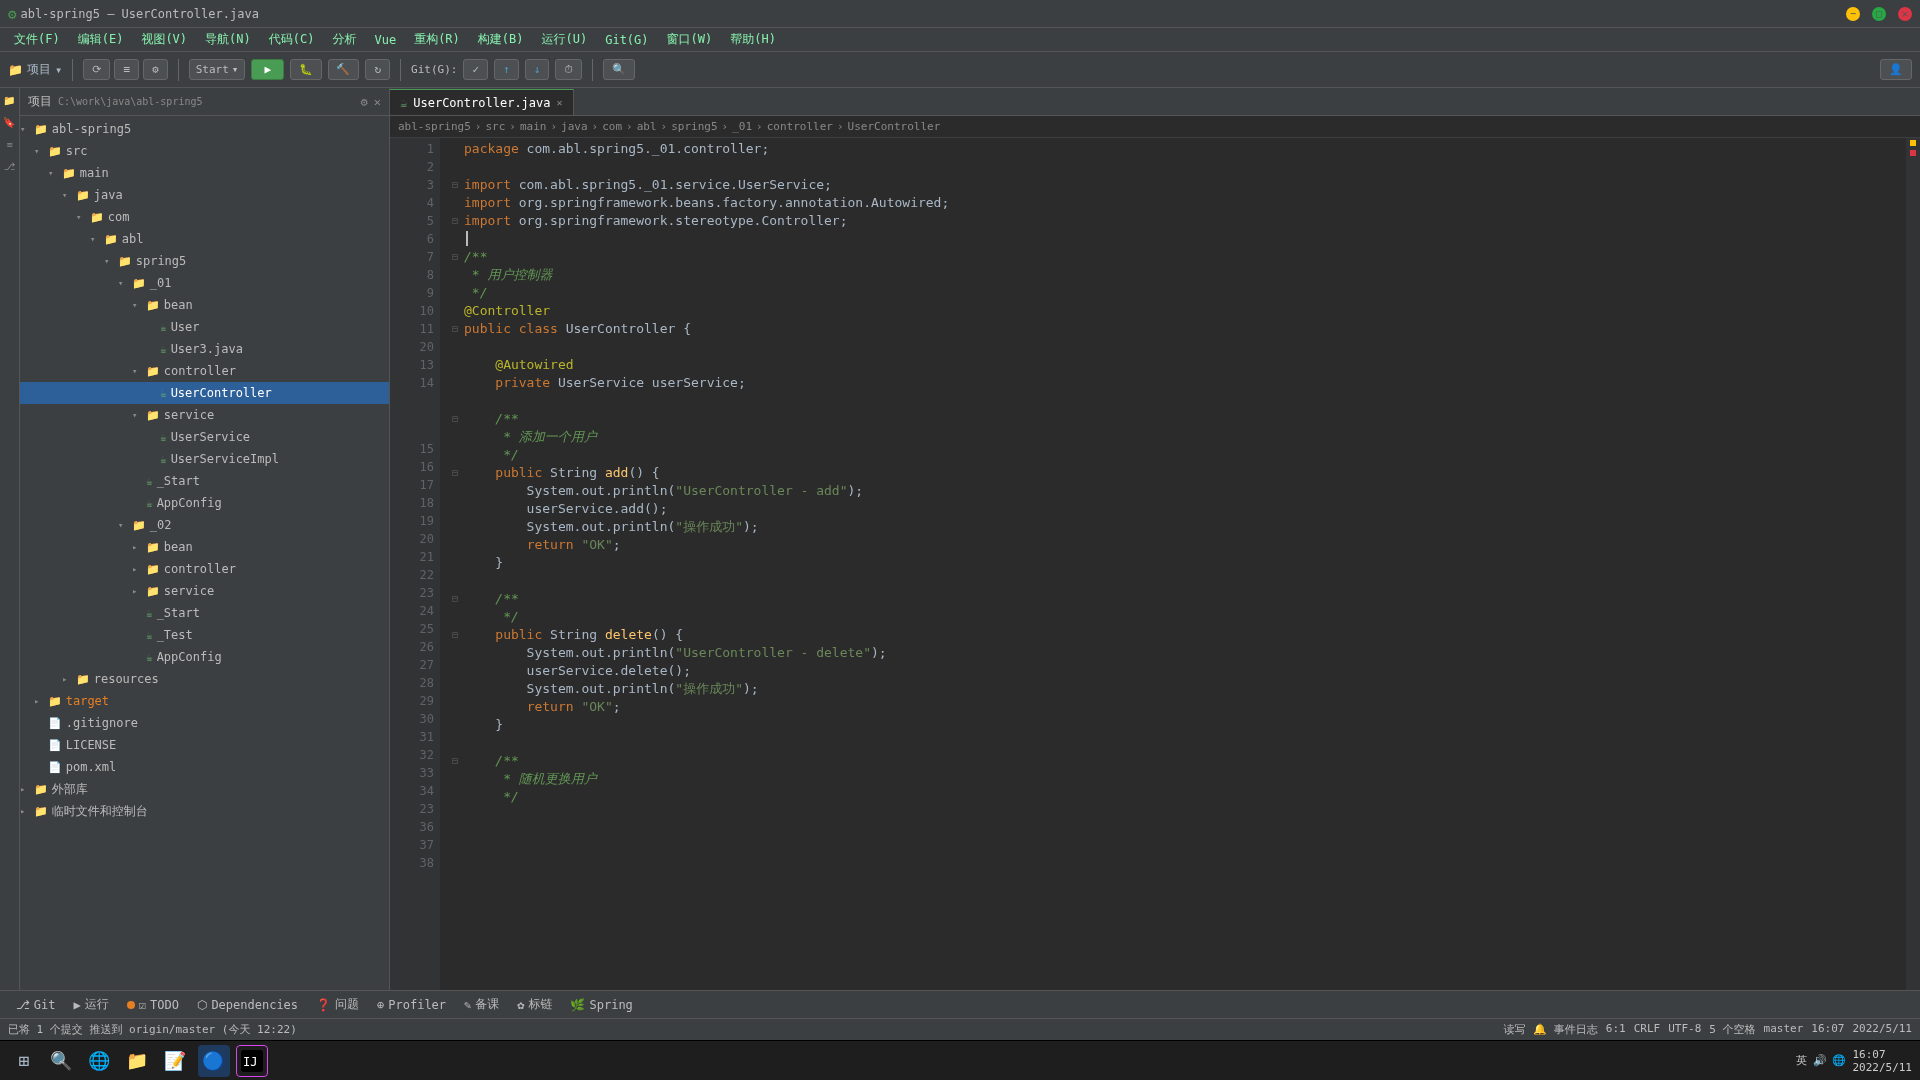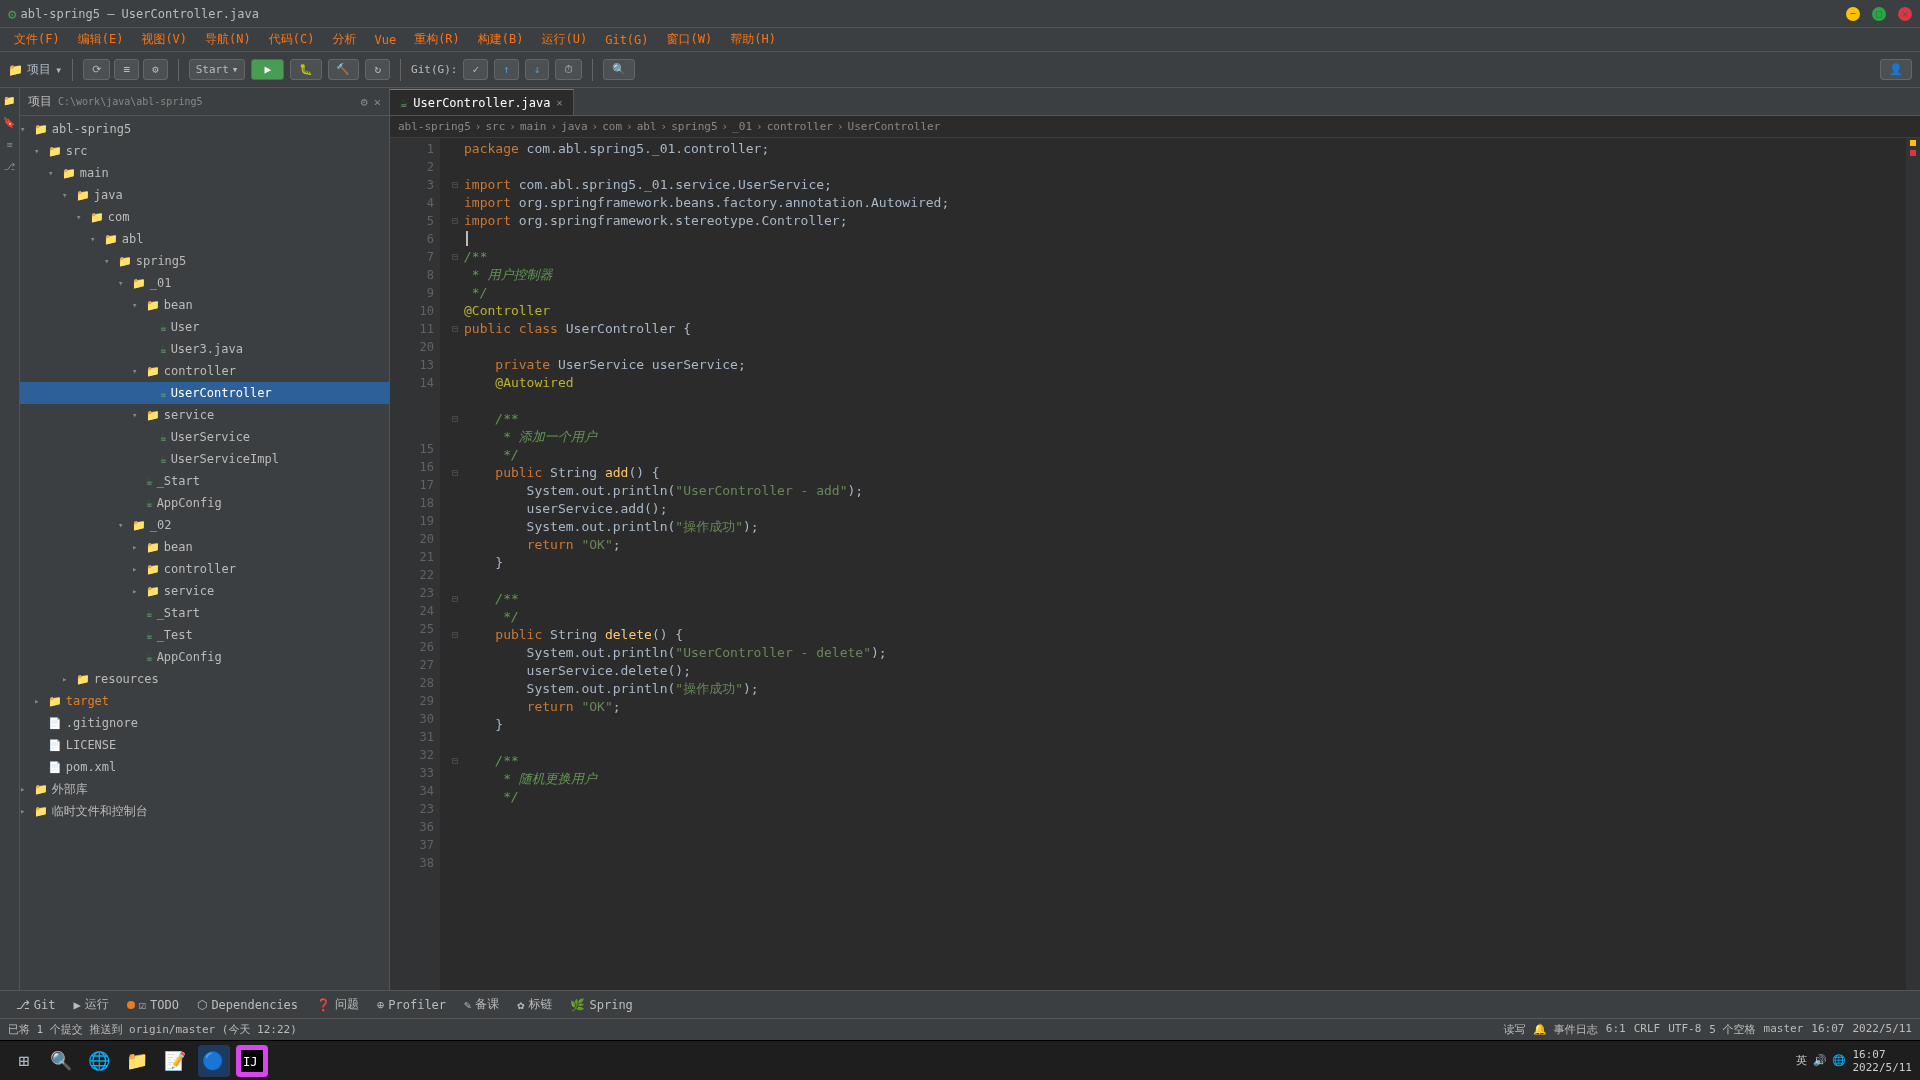--- a/index.html
+++ b/index.html
@@ -57,21 +57,21 @@
       display: flex;
       align-items: center;
       padding: 0 6px;
       gap: 2px;
       border-bottom: 1px solid #555;
       flex-shrink: 0;
     }
     .menu-item {
       padding: 2px 8px;
       font-size: 12px;
-      color: #f97316;
+      color: #86efac;
       cursor: pointer;
       border-radius: 2px;
     }
 
     
     #toolbar {
       height: 36px;
       background: #3c3f41;
       display: flex;
       align-items: center;
@@ -744,22 +744,22 @@
           <div class="code-line"><span class="fold-btn">⊟</span><span><span class="kw">import</span> com.abl.spring5._01.service.UserService;</span></div>
           <div class="code-line"><span class="fold-btn"></span><span><span class="kw">import</span> org.springframework.beans.factory.annotation.Autowired;</span></div>
           <div class="code-line"><span class="fold-btn">⊟</span><span><span class="kw">import</span> org.springframework.stereotype.Controller;</span></div>
           <div class="code-line"><span class="fold-btn"></span><span><span style="border-left: 2px solid rgb(187, 187, 187); margin-left: 2px;">&nbsp;</span></span></div>
           <div class="code-line"><span class="fold-btn">⊟</span><span><span class="cmt">/**</span></span></div>
           <div class="code-line"><span class="fold-btn"></span><span><span class="cmt"> * 用户控制器</span></span></div>
           <div class="code-line"><span class="fold-btn"></span><span><span class="cmt"> */</span></span></div>
           <div class="code-line"><span class="fold-btn"></span><span><span class="ann">@Controller</span></span></div>
           <div class="code-line"><span class="fold-btn">⊟</span><span><span class="kw">public class</span> <span class="cls">UserController</span> {</span></div>
           <div class="code-line"><span class="fold-btn"></span><span></span></div>
+          <div class="code-line"><span class="fold-btn"></span><span>    <span class="ann">@Autowired</span></span></div>
           <div class="code-line"><span class="fold-btn"></span><span>    <span class="kw">private</span> UserService userService;</span></div>
-          <div class="code-line"><span class="fold-btn"></span><span>    <span class="ann">@Autowired</span></span></div>
           <div class="code-line"><span class="fold-btn"></span><span></span></div>
           <div class="code-line"><span class="fold-btn">⊟</span><span>    <span class="cmt">/**</span></span></div>
           <div class="code-line"><span class="fold-btn"></span><span><span class="cmt">     * 添加一个用户</span></span></div>
           <div class="code-line"><span class="fold-btn"></span><span><span class="cmt">     */</span></span></div>
           <div class="code-line"><span class="fold-btn">⊟</span><span>    <span class="kw">public</span> String <span class="fn">add</span>() {</span></div>
           <div class="code-line"><span class="fold-btn"></span><span>        System.out.println(<span class="str">"UserController - add"</span>);</span></div>
           <div class="code-line"><span class="fold-btn"></span><span>        userService.add();</span></div>
           <div class="code-line"><span class="fold-btn"></span><span>        System.out.println(<span class="str">"操作成功"</span>);</span></div>
           <div class="code-line"><span class="fold-btn"></span><span>        <span class="kw">return</span> <span class="str">"OK"</span>;</span></div>
           <div class="code-line"><span class="fold-btn"></span><span>    }</span></div>
@@ -845,21 +845,21 @@
 </div>
 
 <div id="taskbar">
   <div class="taskbar-left">
     <div class="taskbar-icon">⊞</div>
     <div class="taskbar-icon">🔍</div>
     <div class="taskbar-icon">🌐</div>
     <div class="taskbar-icon">📁</div>
     <div class="taskbar-icon">📝</div>
     <div class="taskbar-icon" style="background:#1e3a5f;">🔵</div>
-    <div class="taskbar-icon" style="background:#1e1e1e;border:5px solid #d946ef;">
+    <div class="taskbar-icon" style="background:#1e1e1e;border:1px solid #d946ef;">
       <svg width="22" height="22" viewBox="0 0 22 22">
           <rect width="22" height="22" rx="3" fill="#000"></rect>
           <text x="2" y="16" font-size="12" fill="white">IJ</text>
         </svg>
     </div>
   </div>
   <div class="taskbar-right">
     <span>英</span>
     <span>🔊</span>
     <span>🌐</span>

